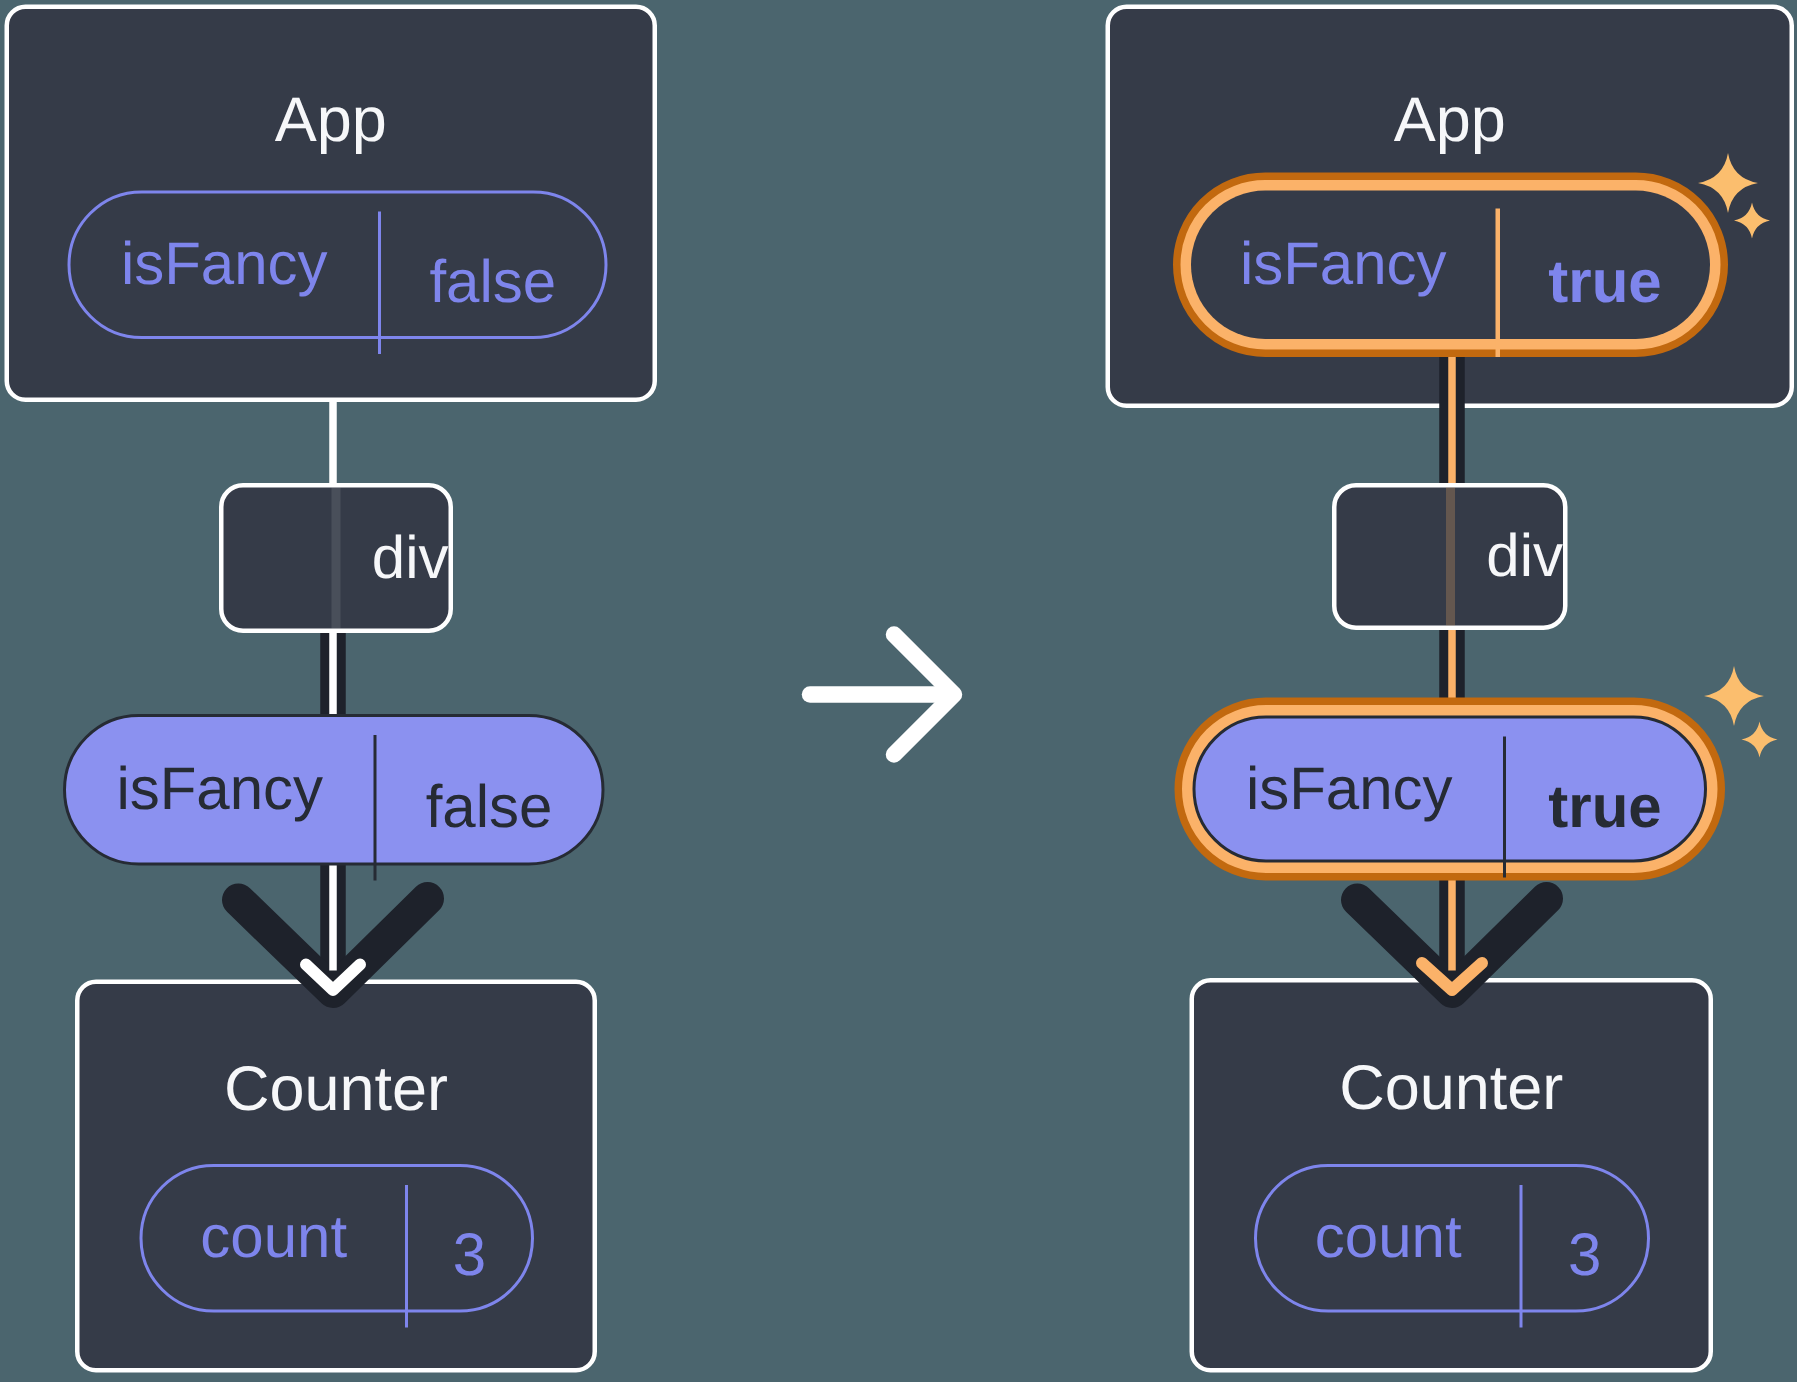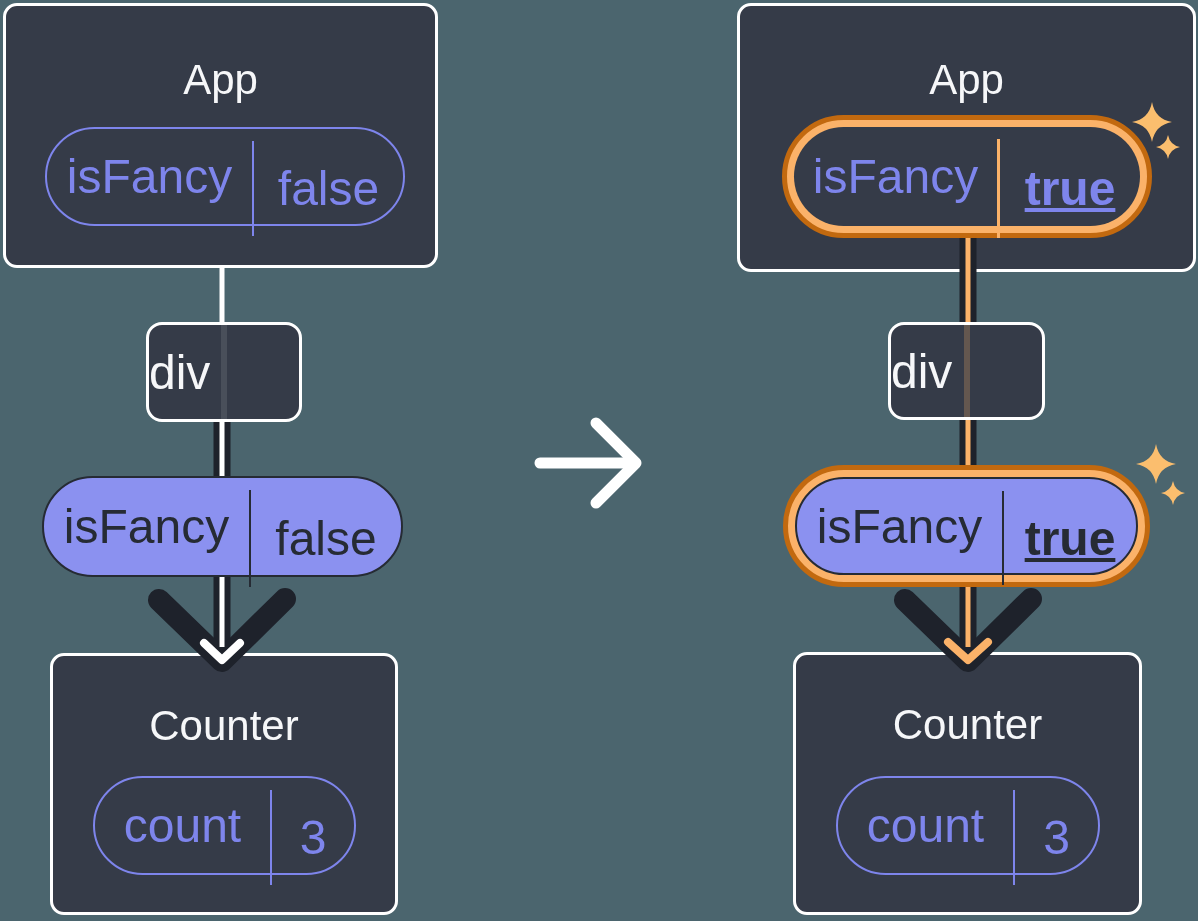--- a/index.html
+++ b/index.html
@@ -11,45 +11,45 @@
   }
   *{margin:0;padding:0;box-sizing:border-box;}
   body{background:var(--bg);font-family:"Liberation Sans","DejaVu Sans",sans-serif;}
   .canvas{position:relative;width:1198px;height:921px;background:var(--bg);overflow:hidden;}
 
   .box{position:absolute;background:var(--panel);border:3.5px solid var(--panel-border);border-radius:14px;z-index:1;}
   .box-title{position:absolute;left:50%;transform:translateX(-50%);color:var(--text-light);
     font-size:42px;font-weight:500;white-space:nowrap;}
 
   .divbox{position:absolute;background:var(--panel);border:3.5px solid var(--panel-border);border-radius:16px;
-    z-index:3;display:flex;align-items:center;justify-content:flex-start;color:var(--text-light);
-    font-size:48px;font-weight:500;}
+    z-index:3;display:flex;align-items:center;justify-content:flex-end;color:var(--text-light);
+    font-size:40px;font-weight:500;}
   .divbox .stripe{position:absolute;top:0;bottom:0;left:calc(50% - 3px);width:6px;}
   .stripe-white{background:rgba(255,255,255,0.10);}
   .stripe-orange{background:rgba(251,178,105,0.24);}
 
-  .pill{position:absolute;display:flex;border-radius:999px;z-index:4;font-size:48px;}
+  .pill{position:absolute;display:flex;border-radius:999px;z-index:4;font-size:40px;}
   .pill .cell{display:flex;align-items:center;justify-content:center;height:100%;}
   .pill .cell.val{flex:1;margin-top:12px;}
 
   .pill.outline{border:2.5px solid var(--purple);color:var(--purple);}
   .pill.outline .cell.val{border-left:2.5px solid var(--purple);}
 
   .pill.filled{background:var(--purple-fill);border:2.5px solid var(--text-dark);color:var(--text-dark);}
   .pill.filled .cell.val{border-left:2.5px solid var(--text-dark);}
 
   .glow{position:absolute;z-index:4;border-radius:999px;border:5px solid var(--orange-dark);
     background:var(--orange-light);padding:7px;}
   .glow .pill{position:relative;width:100%;height:100%;}
   .pill.hl-dark{background:var(--panel);color:var(--purple);}
   .pill.hl-dark .cell.val{border-left:3px solid var(--orange-light);}
   .pill.hl-purple{background:var(--purple-fill);border:2.5px solid var(--text-dark);color:var(--text-dark);}
   .pill.hl-purple .cell.val{border-left:2.5px solid var(--text-dark);}
 
-  .bold{font-weight:700;text-decoration:underline;}
+  .bold{font-weight:700;}
   svg.lines{position:absolute;left:0;top:0;z-index:2;}
   svg.fx{position:absolute;left:0;top:0;z-index:6;}
 </style>
 </head>
 <body>
 
 <div class="canvas">
 
   <div class="box" style="left:3px;top:3px;width:435px;height:265px;">
     <div class="box-title" style="top:50px;">App</div>

